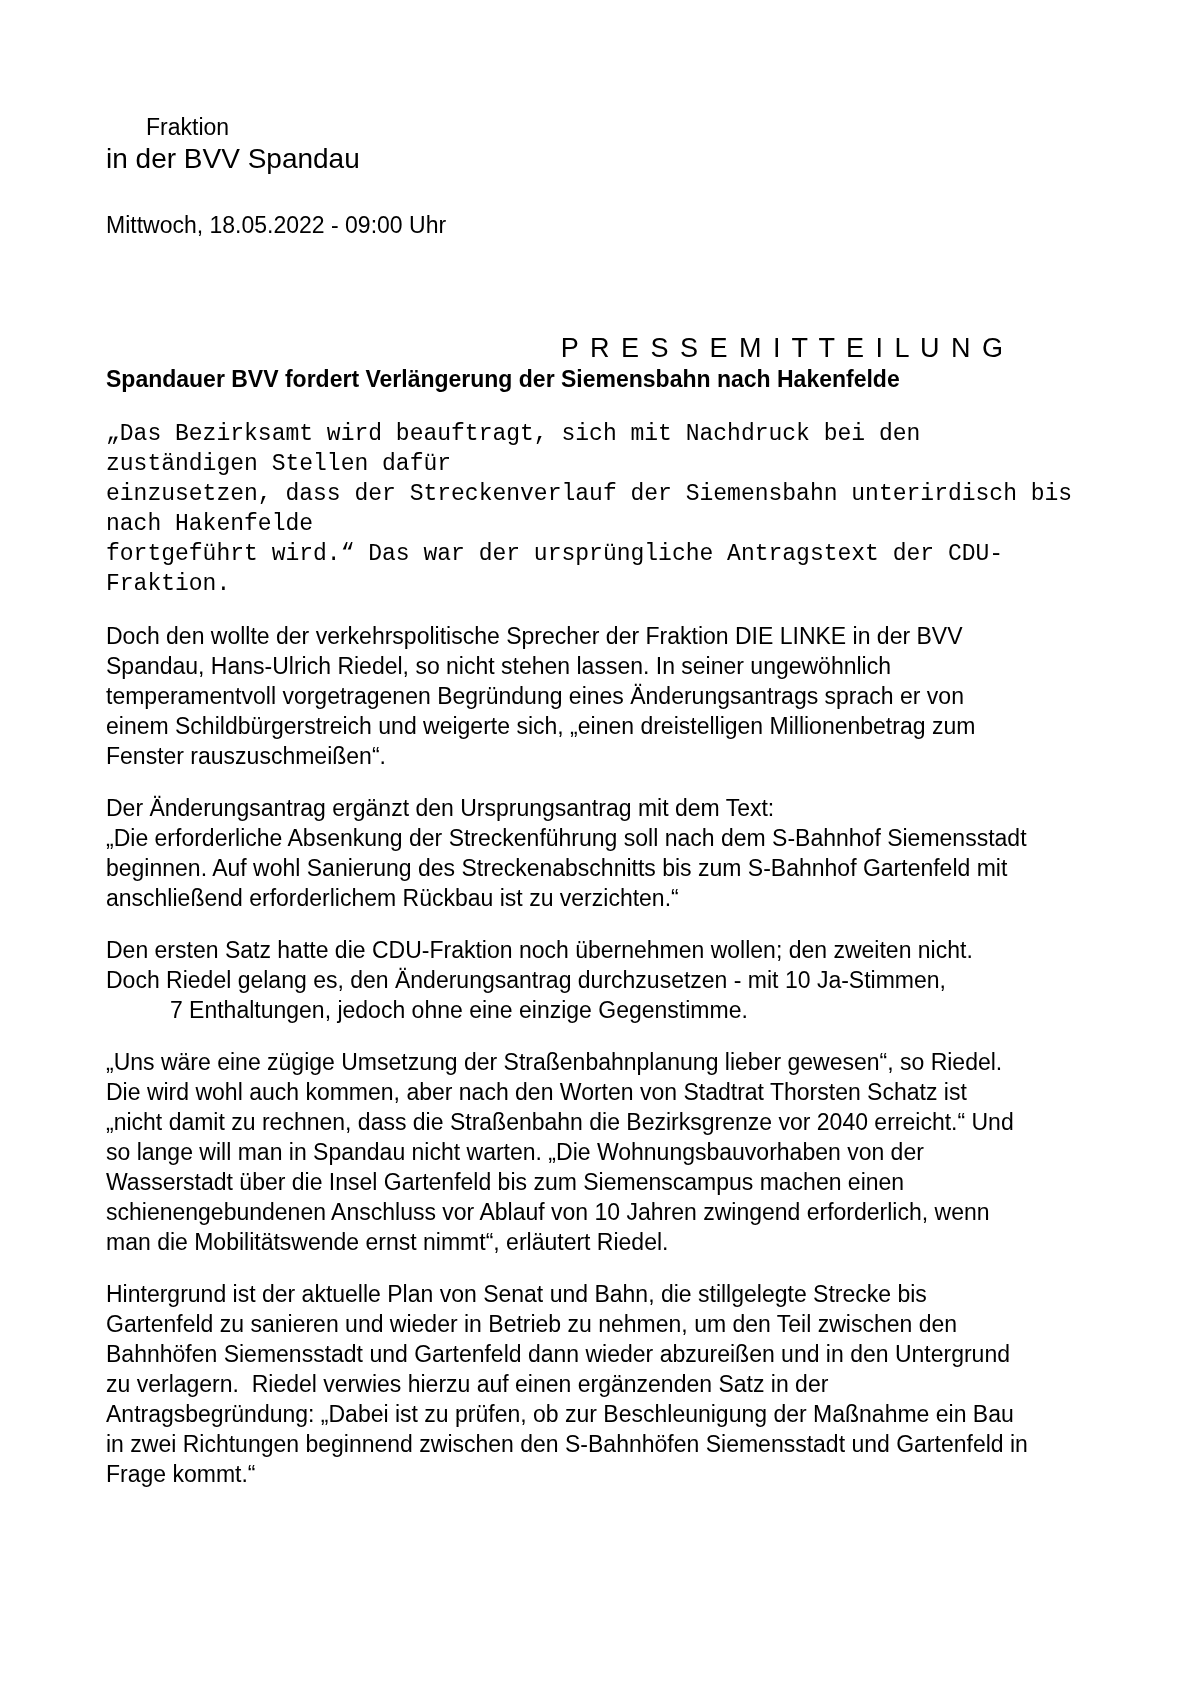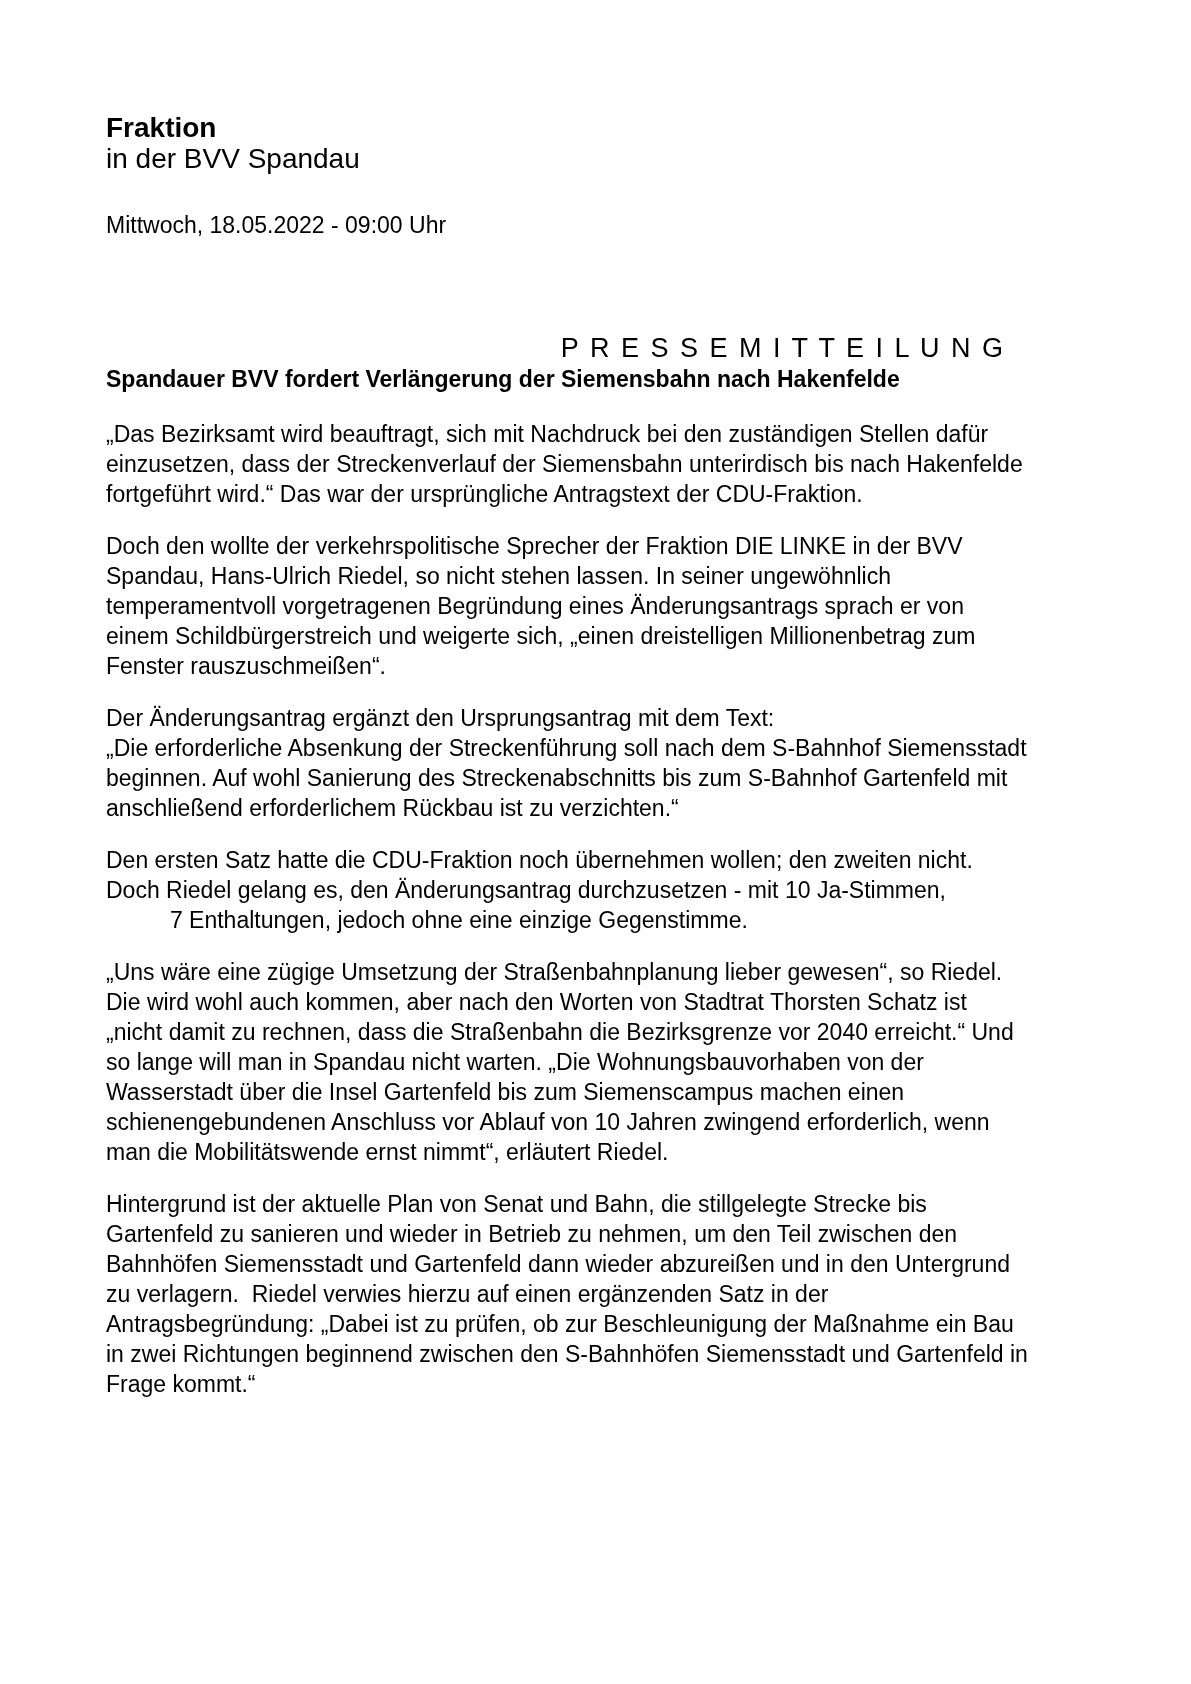--- a/index.html
+++ b/index.html
@@ -10,23 +10,24 @@
     height: 1684px;
     margin: 0 auto;
     background: #ffffff;
     color: #000000;
     font-family: "Liberation Sans", "DejaVu Sans", sans-serif;
     padding: 112px 106px 0 106px;
     overflow: hidden;
   }
   .letterhead { margin: 0; }
   .org-name {
-    font-size: 28px;
+    font-size: 23px;
     line-height: 31px;
-    font-weight: bold;
+    font-weight: normal;
+    margin-left: 40px;
   }
   .org-brand {
     font-size: 28px;
     line-height: 31px;
     font-weight: bold;
     font-style: italic;
   }
   .org-sub {
     font-size: 28px;
     line-height: 31px;
@@ -59,21 +60,21 @@
     line-height: 31px;
     font-weight: bold;
   }
   .body-text { margin: 0; }
   .body-text p {
     margin: 0 0 22px 0;
     font-size: 23px;
     line-height: 30px;
     white-space: pre-wrap;
   }
-  .body-text p:first-child { margin-top: 24px; }
+  .body-text p:first-child { margin-top: 24px; font-family: Liberation Mono, monospace; }
 </style>
 </head>
 <body>
 
 <div class="page">
 
   <div class="letterhead">
     <div class="org-name">Fraktion</div>
     <div class="org-sub">in der BVV Spandau</div>
   </div>

